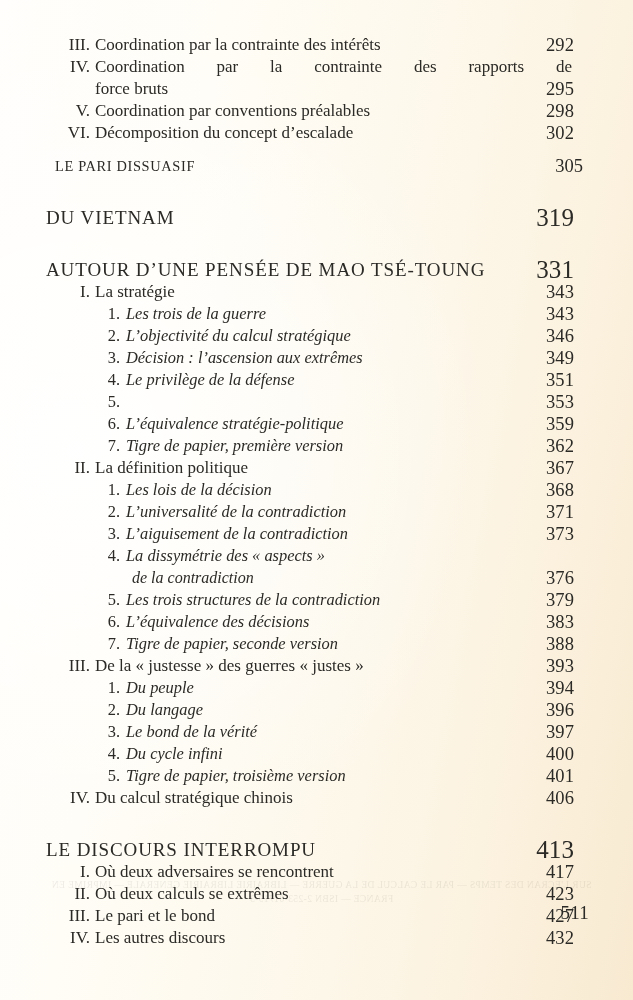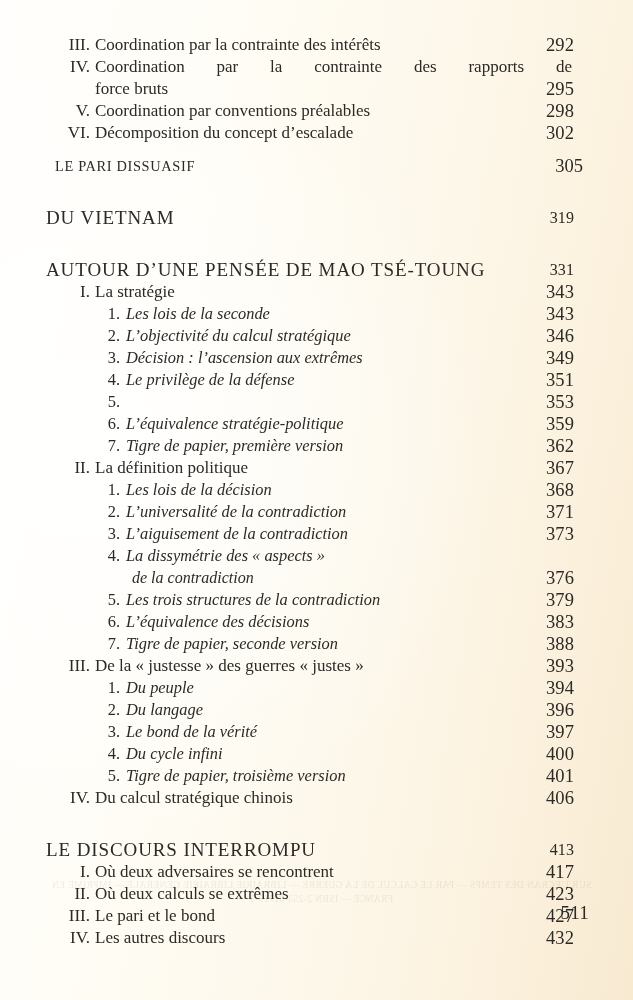--- a/index.html
+++ b/index.html
@@ -116,21 +116,21 @@
   
 
   
   .lvl-major {
     font-size: 19px;
     letter-spacing: .9px;
     line-height: 22px;
     margin-left: 0;
   }
   .lvl-major .title { font-size: 19px; letter-spacing: .9px; }
-  .lvl-major .folio { font-size: 16px; }
+  .lvl-major .folio { font-size: 25px; }
 
   
   .lvl-caps {
     font-size: 14.4px;
     letter-spacing: .65px;
     line-height: 22px;
     margin-left: 9px;
   }
   .lvl-caps .title { font-size: 14.4px; letter-spacing: .65px; }
   .lvl-caps .folio { font-size: 18.5px; letter-spacing: 0; }
@@ -243,21 +243,21 @@
         <span class="folio">331</span>
       </div>
       <div class="row lvl-roman">
         <span class="num">I.</span>
         <span class="title">La stratégie</span>
         <span class="leader"></span>
         <span class="folio">343</span>
       </div>
       <div class="row lvl-arabic">
         <span class="num">1.</span>
-        <span class="title">Les lois de la seconde</span>
+        <span class="title">Les trois de la guerre</span>
         <span class="leader"></span>
         <span class="folio">343</span>
       </div>
       <div class="row lvl-arabic">
         <span class="num">2.</span>
         <span class="title">L’objectivité du calcul stratégique</span>
         <span class="leader"></span>
         <span class="folio">346</span>
       </div>
       <div class="row lvl-arabic">

